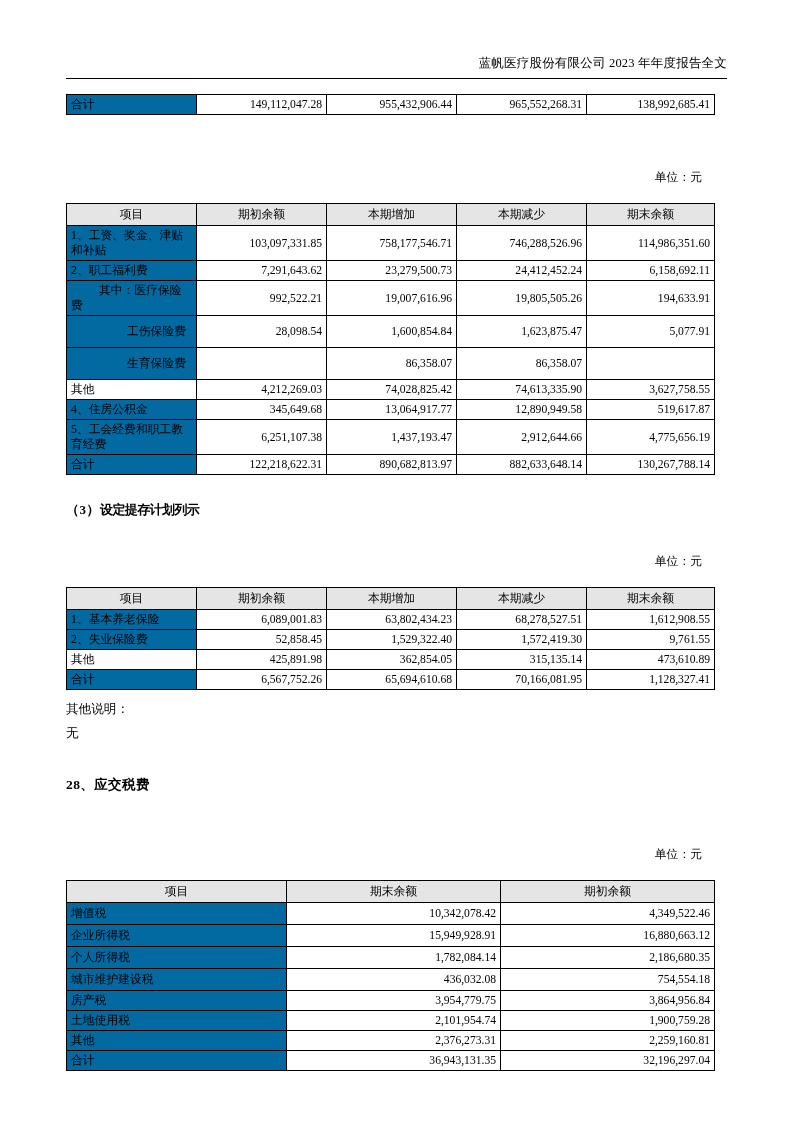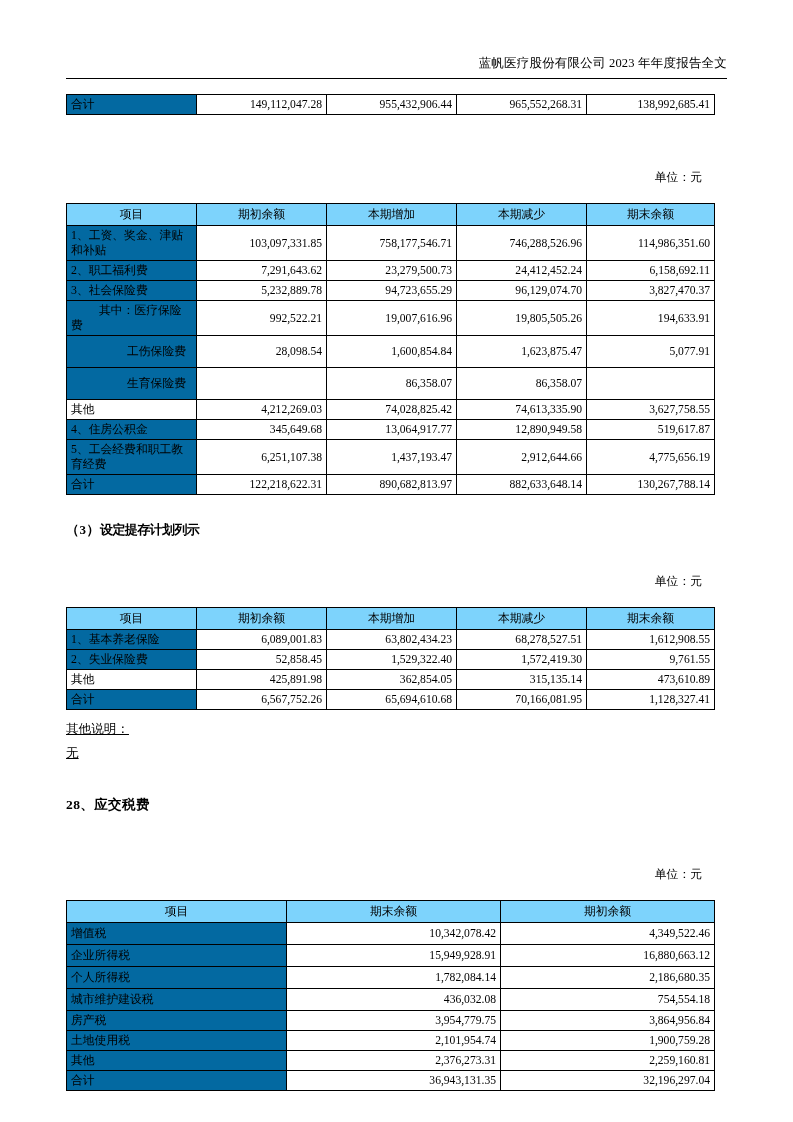--- a/index.html
+++ b/index.html
@@ -60,21 +60,21 @@
     font-size: 11.8px;
   }
   table.fin td, table.fin th {
     border: 1px solid #000000;
     padding: 2px 4px;
     vertical-align: middle;
     font-weight: normal;
     line-height: 15px;
   }
   .hdr td {
-    background: #7dd3fc;
+    background: #e5e5e5;
     text-align: center;
   }
   td.label {
     background: #0369a1;
     text-align: left;
   }
   td.label-plain {
     background: #ffffff;
     text-align: left;
   }
@@ -112,21 +112,20 @@
   .unit {
     text-align: right;
     font-size: 11.8px;
     line-height: 16px;
     margin: 12px;
   }
   .body-line {
     font-size: 12.6px;
     line-height: 18px;
     margin: 0;
-    text-decoration: underline;
   }
   .sp-10 { height: 10px; }
   .sp-6  { height: 6px; }
   .sp-20 { height: 20px; }
   .sp-22 { height: 22px; }
   .sp-26 { height: 26px; }
   .sp-34 { height: 34px; }
   .sp-40 { height: 40px; }
 </style>
 </head>
@@ -193,27 +192,20 @@
         </tr>
 
         <tr class="short">
           <td class="label">2、职工福利费</td>
           <td class="num">7,291,643.62</td>
           <td class="num">23,279,500.73</td>
           <td class="num">24,412,452.24</td>
           <td class="num">6,158,692.11</td>
         </tr>
 
-        <tr class="short">
-          <td class="label">3、社会保险费</td>
-          <td class="num">5,232,889.78</td>
-          <td class="num">94,723,655.29</td>
-          <td class="num">96,129,074.70</td>
-          <td class="num">3,827,470.37</td>
-        </tr>
 
         <tr class="tall">
           <td class="label sub-a">其中：医疗保险费</td>
           <td class="num">992,522.21</td>
           <td class="num">19,007,616.96</td>
           <td class="num">19,805,505.26</td>
           <td class="num">194,633.91</td>
         </tr>
 
         <tr class="tall">

